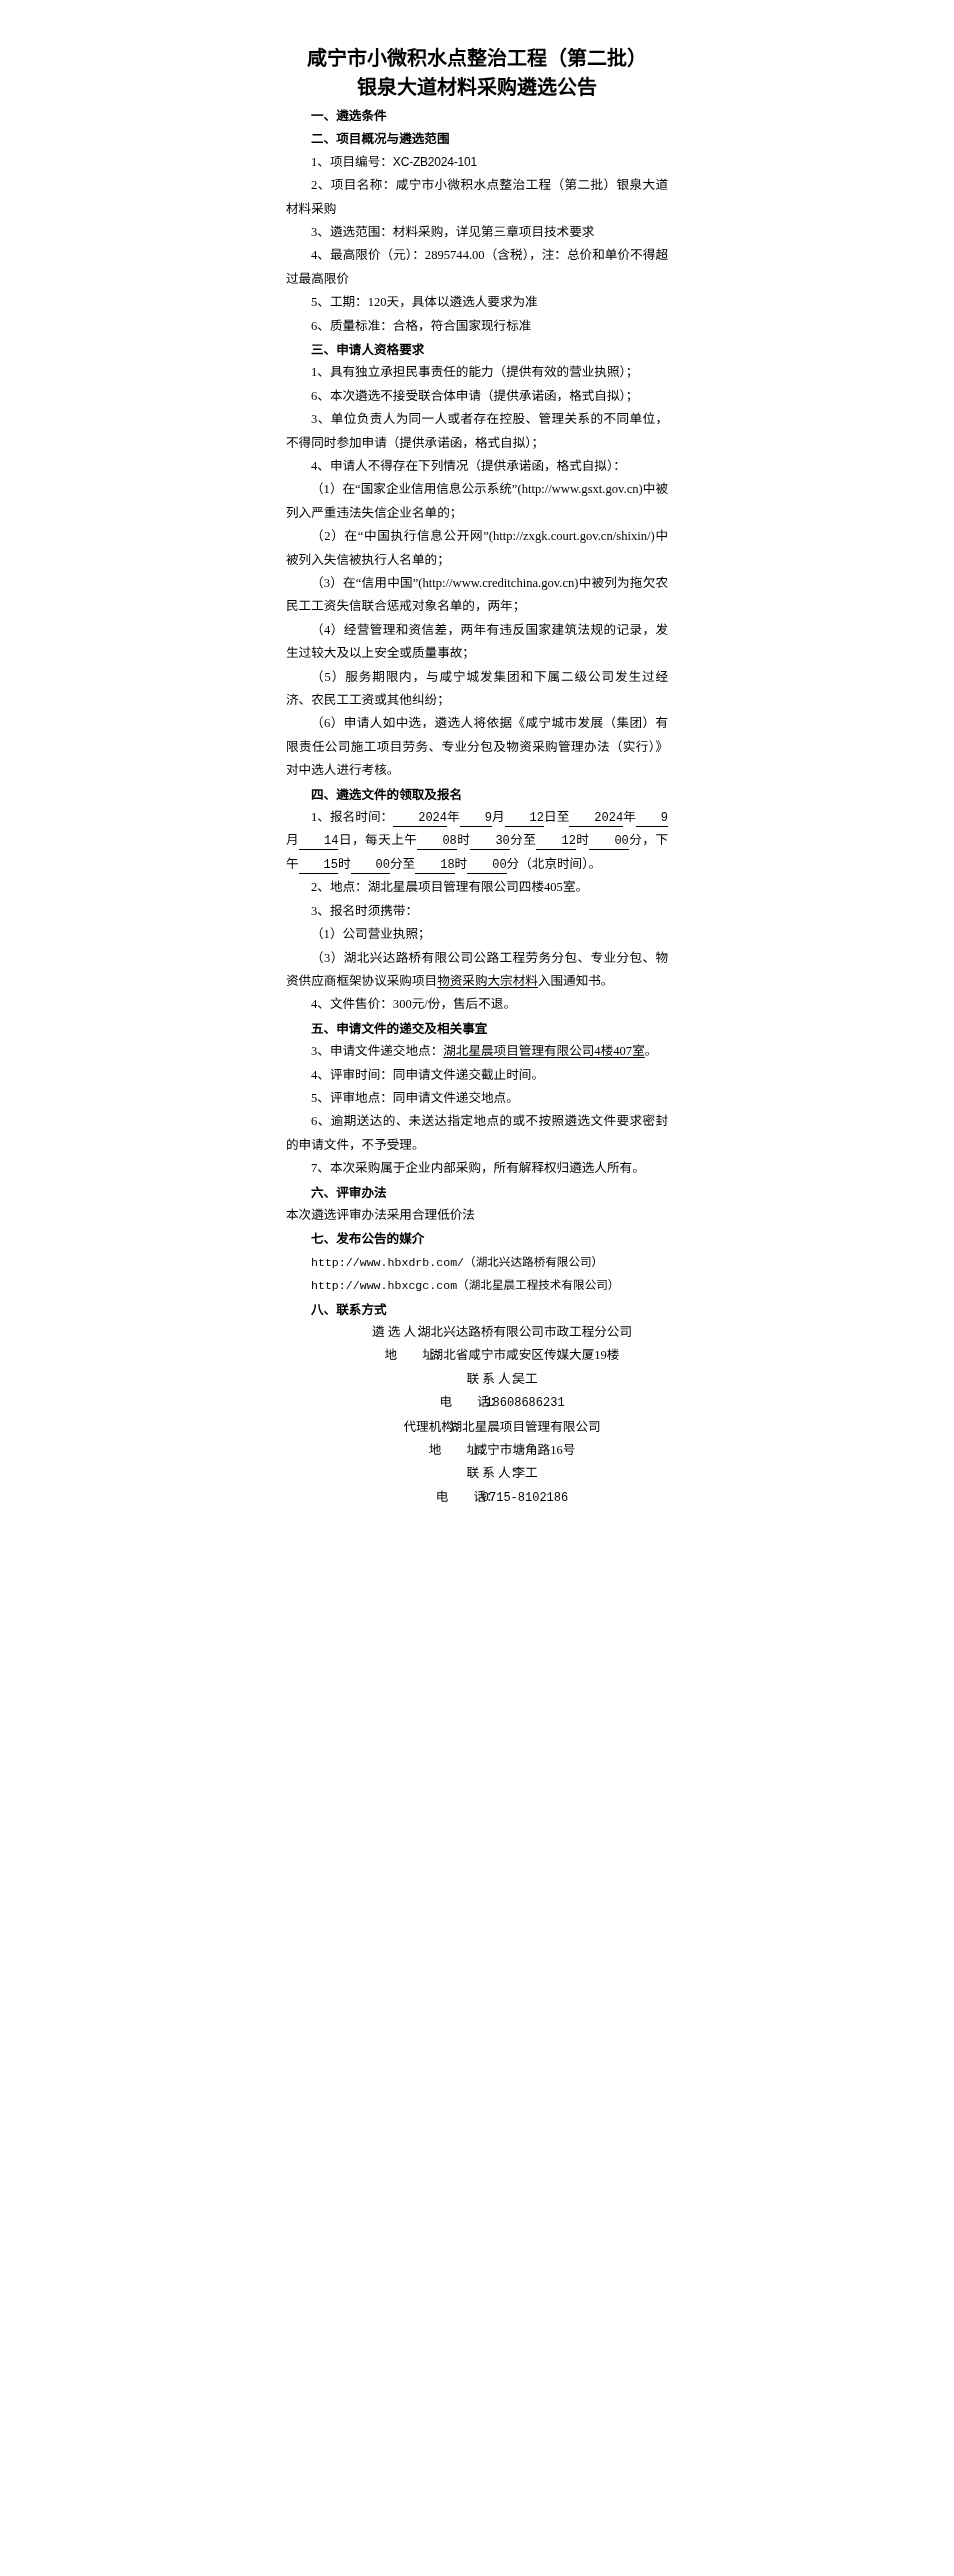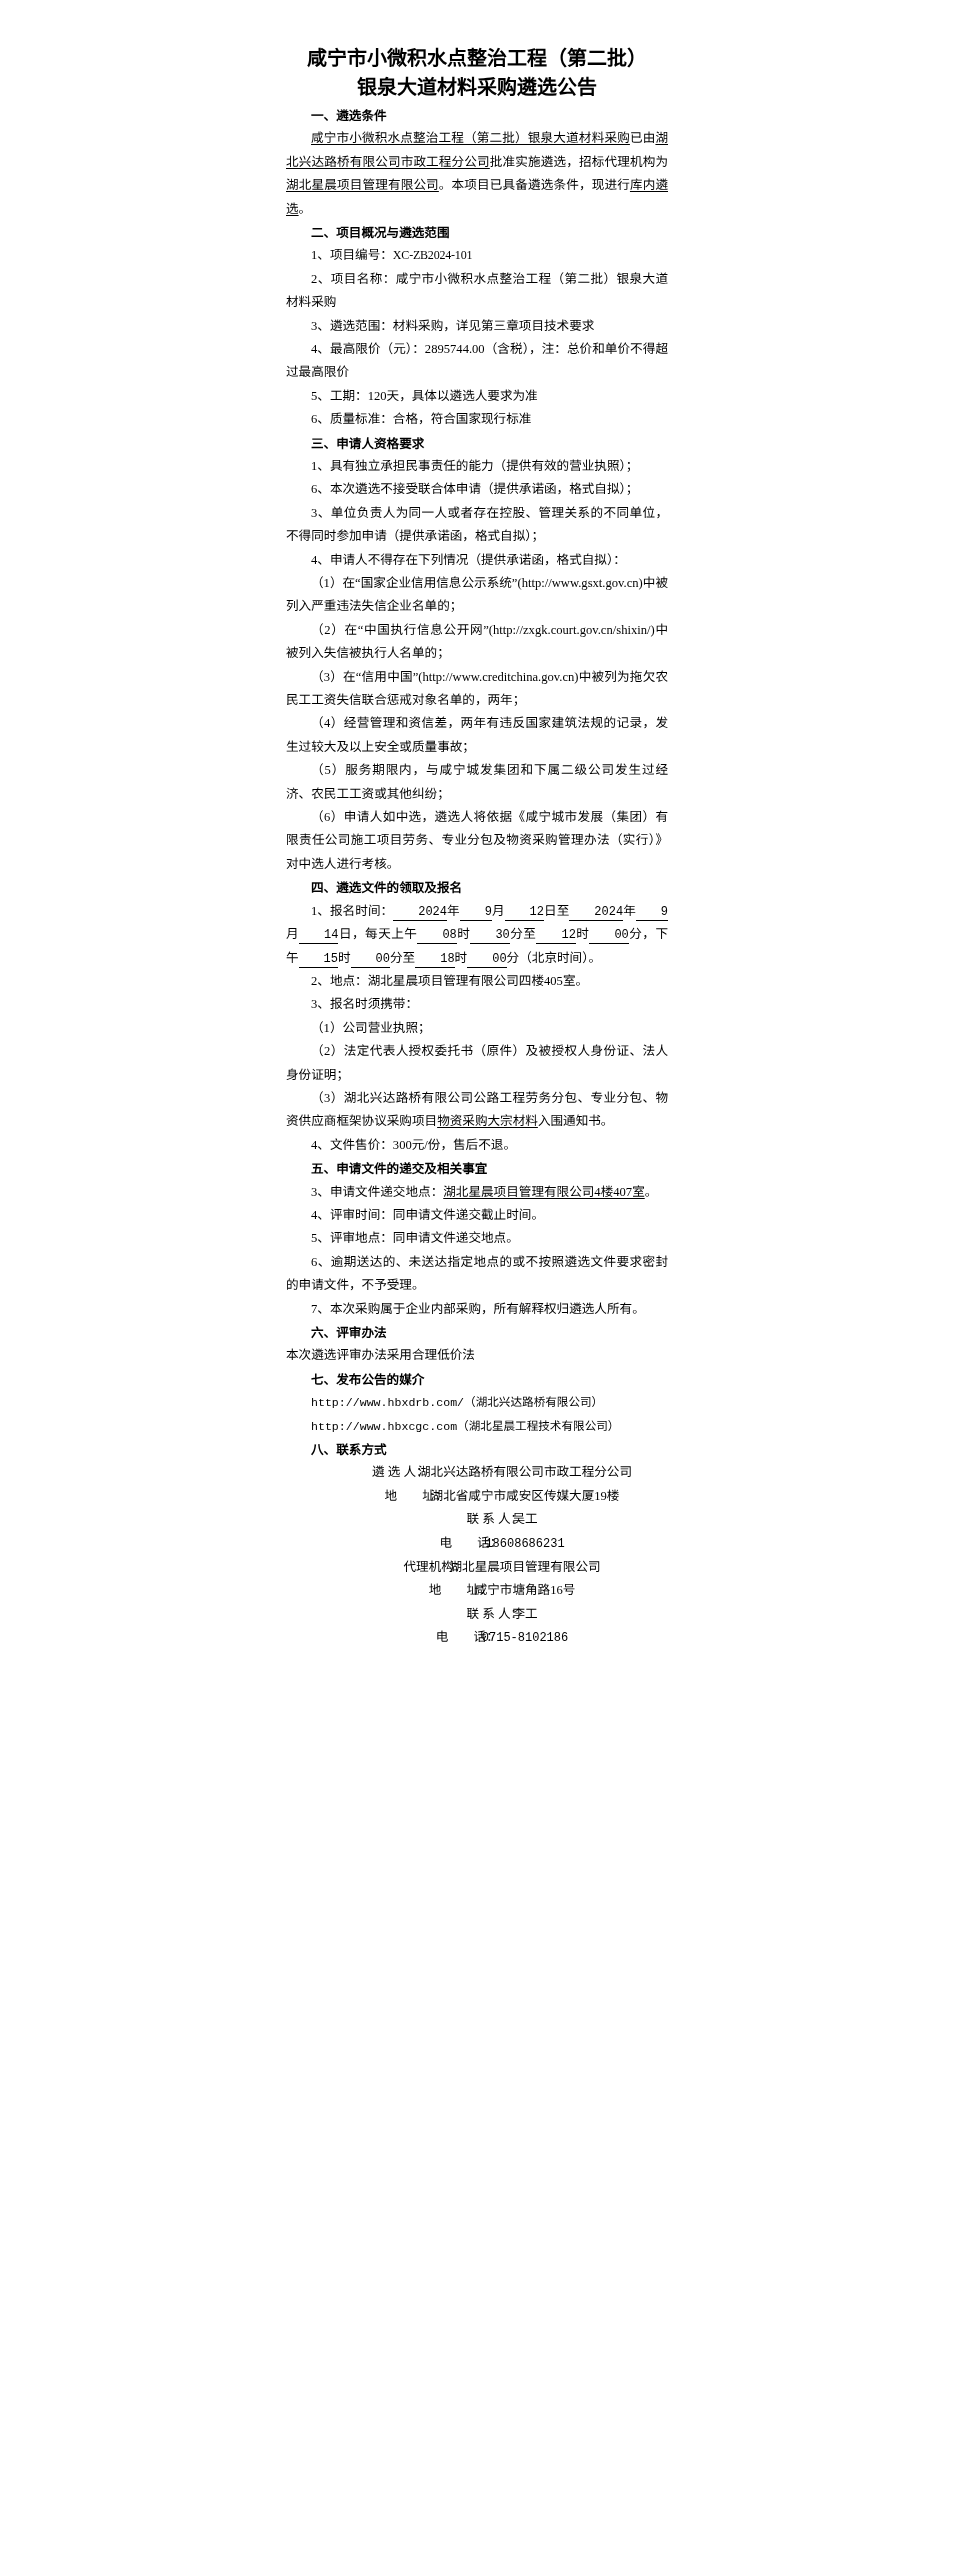--- a/index.html
+++ b/index.html
@@ -59,21 +59,21 @@
     margin: 0;
     text-align: justify;
     text-justify: inter-ideograph;
   }
   .para.indent2 { text-indent: 25px; }
   .para.noindent { text-indent: 0; }
 
   .u { text-decoration: underline; text-underline-offset: 1.9px; }
 
   .mono {
-    font-family: Liberation Serif, serif;
+    font-family: Liberation Sans, sans-serif;
     font-size: 12px;
     letter-spacing: -0.2px;
   }
 
   .blank {
     display: inline-block;
     border-bottom: 1px solid #000;
     text-align: center;
     font-family: "Liberation Mono", "DejaVu Sans Mono", monospace;
     font-size: 12px;
@@ -115,21 +115,20 @@
 
 <div class="page">
   <div class="doc">
 
     <h1 class="doc-title">
       <span>咸宁市小微积水点整治工程（第二批）</span>
       <span class="line2">银泉大道材料采购遴选公告</span>
     </h1>
 
     <p class="section-head">一、遴选条件</p>
-    <p class="para indent2"><span class="u">咸宁市小微积水点整治工程（第二批）银泉大道材料采购</span><span>已由</span><span class="u">湖北兴达路桥有限公司市政工程分公司</span><span>批准实施遴选，招标代理机构为</span><span class="u">湖北星晨项目管理有限公司</span><span>。本项目已具备遴选条件，现进行</span><span class="u">库内遴选</span><span>。</span></p>
 
     <p class="section-head">二、项目概况与遴选范围</p>
     <div>
       <p class="para indent2"><span>1、</span><span>项目编号：</span><span class="mono">XC-ZB2024-101</span></p>
       <p class="para indent2"><span>2、</span><span>项目名称：</span><span>咸宁市小微积水点整治工程（第二批）银泉大道材料采购</span></p>
       <p class="para indent2"><span>3、</span><span>遴选范围：</span><span>材料采购，详见第三章项目技术要求</span></p>
       <p class="para indent2"><span>4、</span><span>最高限价（元）：</span><span>2895744.00（含税），注：总价和单价不得超过最高限价</span></p>
       <p class="para indent2"><span>5、</span><span>工期：</span><span>120天，具体以遴选人要求为准</span></p>
       <p class="para indent2"><span>6、</span><span>质量标准：</span><span>合格，符合国家现行标准</span></p>
     </div>
@@ -146,21 +145,20 @@
       <p class="para indent2">（4）经营管理和资信差，两年有违反国家建筑法规的记录，发生过较大及以上安全或质量事故；</p>
       <p class="para indent2">（5）服务期限内，与咸宁城发集团和下属二级公司发生过经济、农民工工资或其他纠纷；</p>
       <p class="para indent2">（6）申请人如中选，遴选人将依据《咸宁城市发展（集团）有限责任公司施工项目劳务、专业分包及物资采购管理办法（实行）》对中选人进行考核。</p>
     </div>
 
     <p class="section-head">四、遴选文件的领取及报名</p>
     <p class="para indent2"><span>1、报名时间：</span><span class="blank b-lg">2024</span><span>年</span><span class="blank b-md">9</span><span>月</span><span class="blank b-md">12</span><span>日至</span><span class="blank b-lg">2024</span><span>年</span><span class="blank b-md">9</span><span>月</span><span class="blank b-md">14</span><span>日，每天上午</span><span class="blank b-md">08</span><span>时</span><span class="blank b-md">30</span><span>分至</span><span class="blank b-md">12</span><span>时</span><span class="blank b-md">00</span><span>分，下午</span><span class="blank b-md">15</span><span>时</span><span class="blank b-md">00</span><span>分至</span><span class="blank b-md">18</span><span>时</span><span class="blank b-md">00</span><span>分（北京时间）。</span></p>
     <p class="para indent2">2、地点：湖北星晨项目管理有限公司四楼405室。</p>
     <p class="para indent2">3、报名时须携带：</p>
     <p class="para indent2">（1）公司营业执照；</p>
-    <p class="para indent2">（2）法定代表人授权委托书（原件）及被授权人身份证、法人身份证明；</p>
     <p class="para indent2"><span>（3）湖北兴达路桥有限公司公路工程劳务分包、专业分包、物资供应商框架协议采购项目</span><span class="u">物资采购大宗材料</span><span>入围通知书。</span></p>
     <p class="para indent2">4、文件售价：300元/份，售后不退。</p>
 
     <p class="section-head">五、申请文件的递交及相关事宜</p>
     <p class="para indent2"><span>3、申请文件递交地点：</span><span class="u">湖北星晨项目管理有限公司4楼407室</span><span>。</span></p>
     <p class="para indent2">4、评审时间：同申请文件递交截止时间。</p>
     <p class="para indent2">5、评审地点：同申请文件递交地点。</p>
     <p class="para indent2">6、逾期送达的、未送达指定地点的或不按照遴选文件要求密封的申请文件，不予受理。</p>
     <p class="para indent2">7、本次采购属于企业内部采购，所有解释权归遴选人所有。</p>
 

